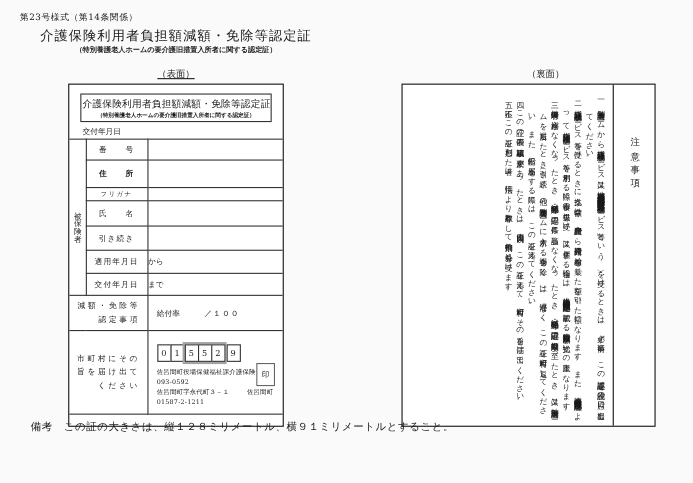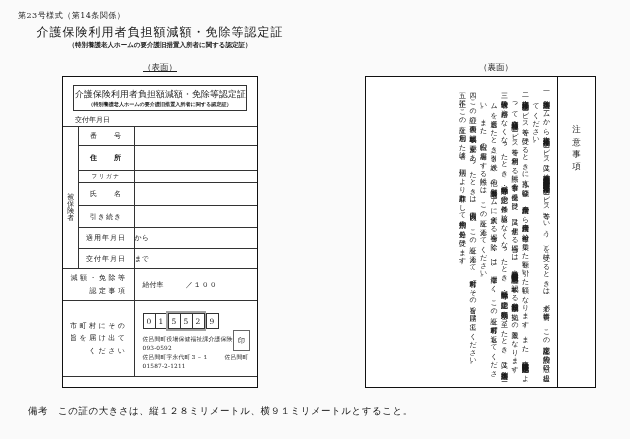--- a/index.html
+++ b/index.html
@@ -66,21 +66,21 @@
 
   
   .back-card { position:absolute; }
   .notes-divider { position:absolute; right:37px; top:0; bottom:0; width:1px; background:#111; }
   .notes-header { position:absolute; right:0; top:0; bottom:0; width:37px; writing-mode:vertical-rl;
                   font-size:8.5px; letter-spacing:13px; line-height:37px; padding-top:40px; }
   .notes-body { position:absolute; top:10px; bottom:8px; left:6px; right:44px; writing-mode:vertical-rl;
                 font-size:7px; line-height:1.5; letter-spacing:0.4px; }
   .note-item { padding-top:1.5em; text-indent:-1.5em; }
 
-  .remarks { position:absolute; left:28px; top:405px; font-size:9.5px; letter-spacing:0.5px; }
+  .remarks { position:absolute; left:28px; top:382px; font-size:9.5px; letter-spacing:0.5px; }
 </style>
 </head>
 <body>
 
 <div class="form-number">第23号様式（第14条関係）</div>
 <div class="page-title">介護保険利用者負担額減額・免除等認定証</div>
 <div class="page-subtitle">（特別養護老人ホームの要介護旧措置入所者に関する認定証）</div>
 
 <div class="face-label front-face-label">（表面）</div>
 <div class="face-label back-face-label">（裏面）</div>

